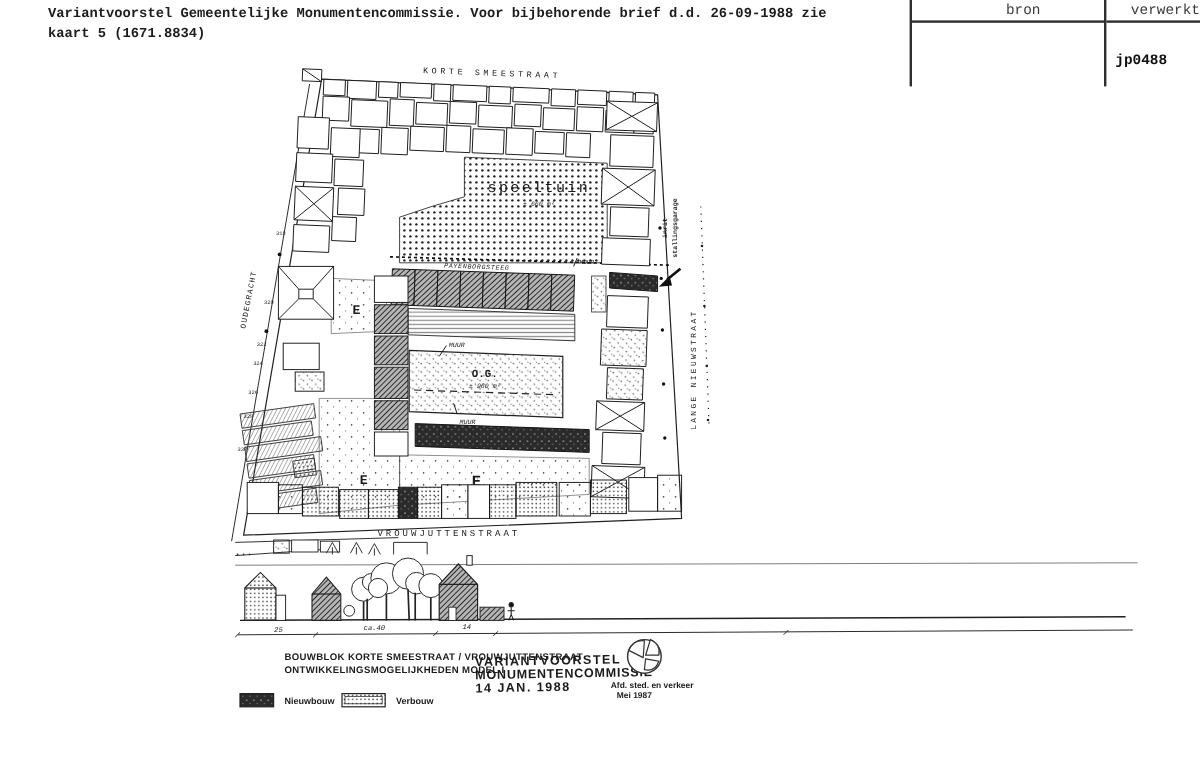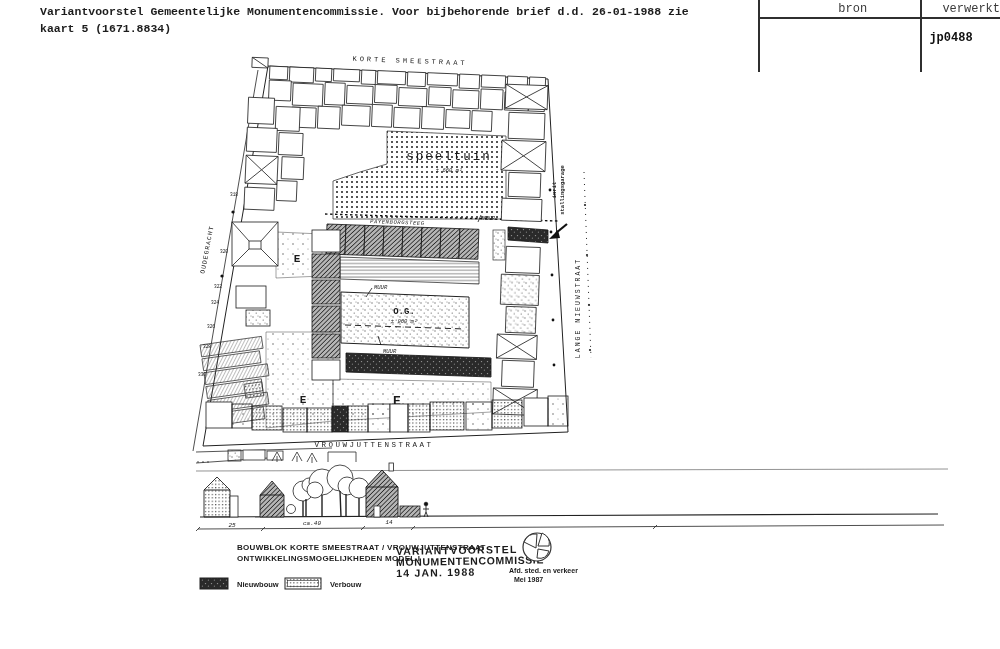--- a/index.html
+++ b/index.html
@@ -11,32 +11,32 @@
 
   .regtable { position:absolute; left:758px; top:0; width:242px; height:72px;
               display:flex; border-left:2px solid #2f2f2f; background:#fff; }
   .regtable .col { display:flex; flex-direction:column; }
   .regtable .c1 { width:172px; border-right:2px solid #2f2f2f; }
   .regtable .c2 { flex:1; }
   .regtable .hd { height:19px; border-bottom:2px solid #2f2f2f; display:flex; align-items:center;
                   justify-content:center; font:400 12px "Liberation Mono",monospace; color:#3a3a3a;padding-left:25px; }
   .regtable .c2 .hd { justify-content:flex-start; padding-left:20px; }
   .regtable .bd { font:700 12px/14px "Liberation Mono",monospace; color:#101010; padding:3px 3px 0 3px; }
-  .regtable .c2 .bd { padding:12px 0 0 7px; }
+  .regtable .c2 .bd { padding:24px 0 0 7px; }
 
   svg.plan { position:absolute; left:0; top:0; }
   svg text { fill:#1b1b1b; }
   .tw { font-family:"Liberation Mono",monospace; }
   .sans { font-family:"Liberation Sans",sans-serif; }
   .hand { font-family:"Liberation Mono",monospace; font-style:italic; }
 </style>
 </head>
 <body>
 
-<div class="note"><span>Variantvoorstel Gemeentelijke Monumentencommissie. Voor bijbehorende brief d.d. 26-01-1988 zie</span><br><span>kaart 5 (1671.8834)</span></div>
+<div class="note"><span>Variantvoorstel Gemeentelijke Monumentencommissie. Voor bijbehorende brief d.d. 26-09-1988 zie</span><br><span>kaart 5 (1671.8834)</span></div>
 
 <div class="regtable">
   <div class="col c1">
     <div class="hd">bron</div>
   </div>
   <div class="col c2">
     <div class="hd">verwerkt</div>
     <div class="bd">jp0488</div>
   </div>
 </div>

